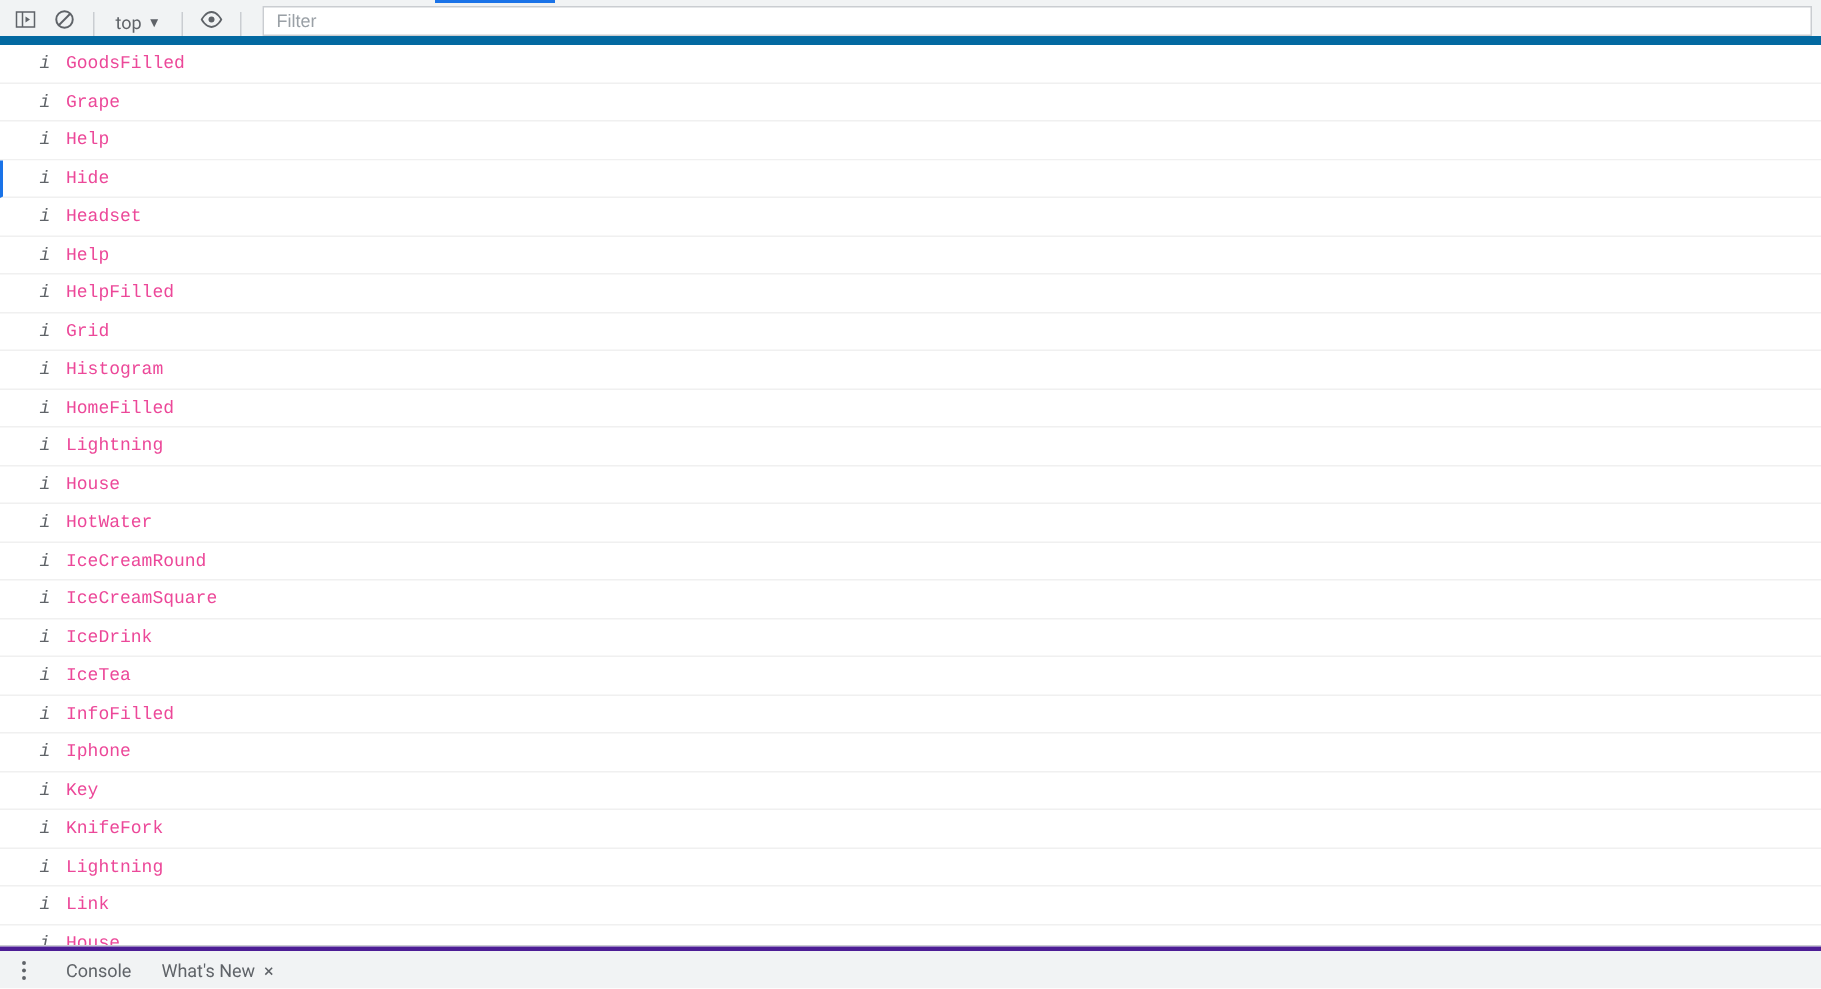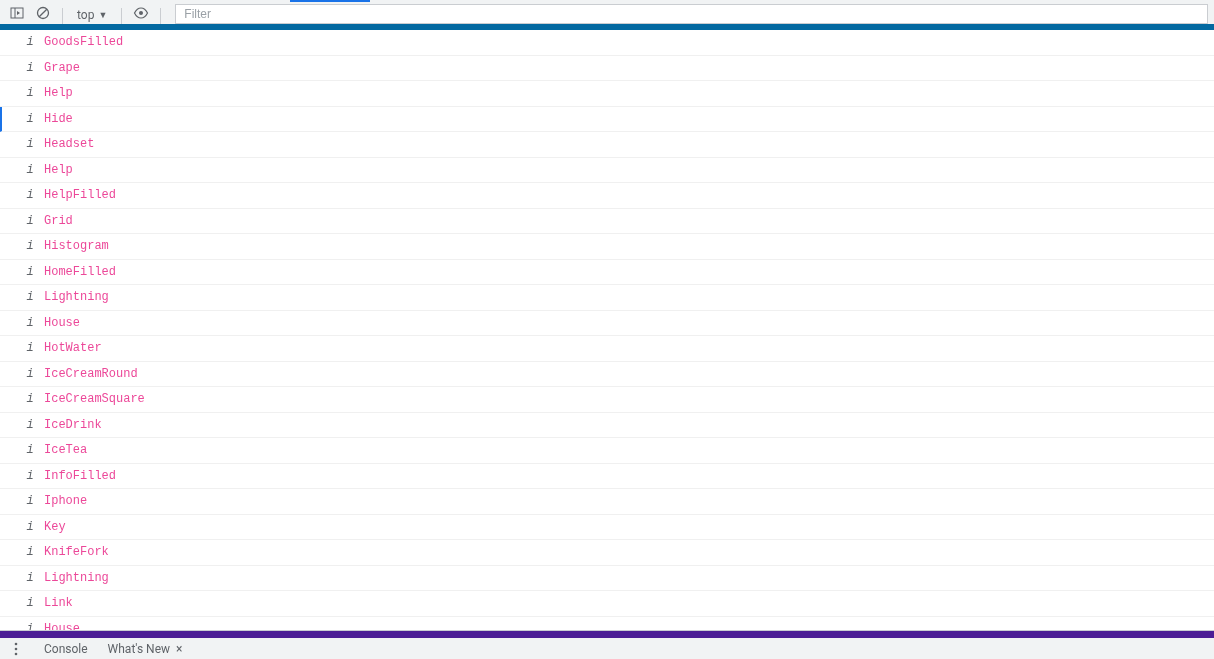--- a/index.html
+++ b/index.html
@@ -117,21 +117,21 @@
     }
     .log-text {
       color: #ec4899;
     }
     
     .drawer {
       display: flex;
       align-items: center;
       height: 28px;
       background: #f1f3f4;
-      border-top: 7px solid #4c1d95;
+      border-top: 3px solid #4c1d95;
       padding: 0 6px;
     }
     .drawer-menu {
       width: 20px;
       height: 20px;
       display: flex;
       align-items: center;
       justify-content: center;
       cursor: pointer;
       color: #5f6368;

